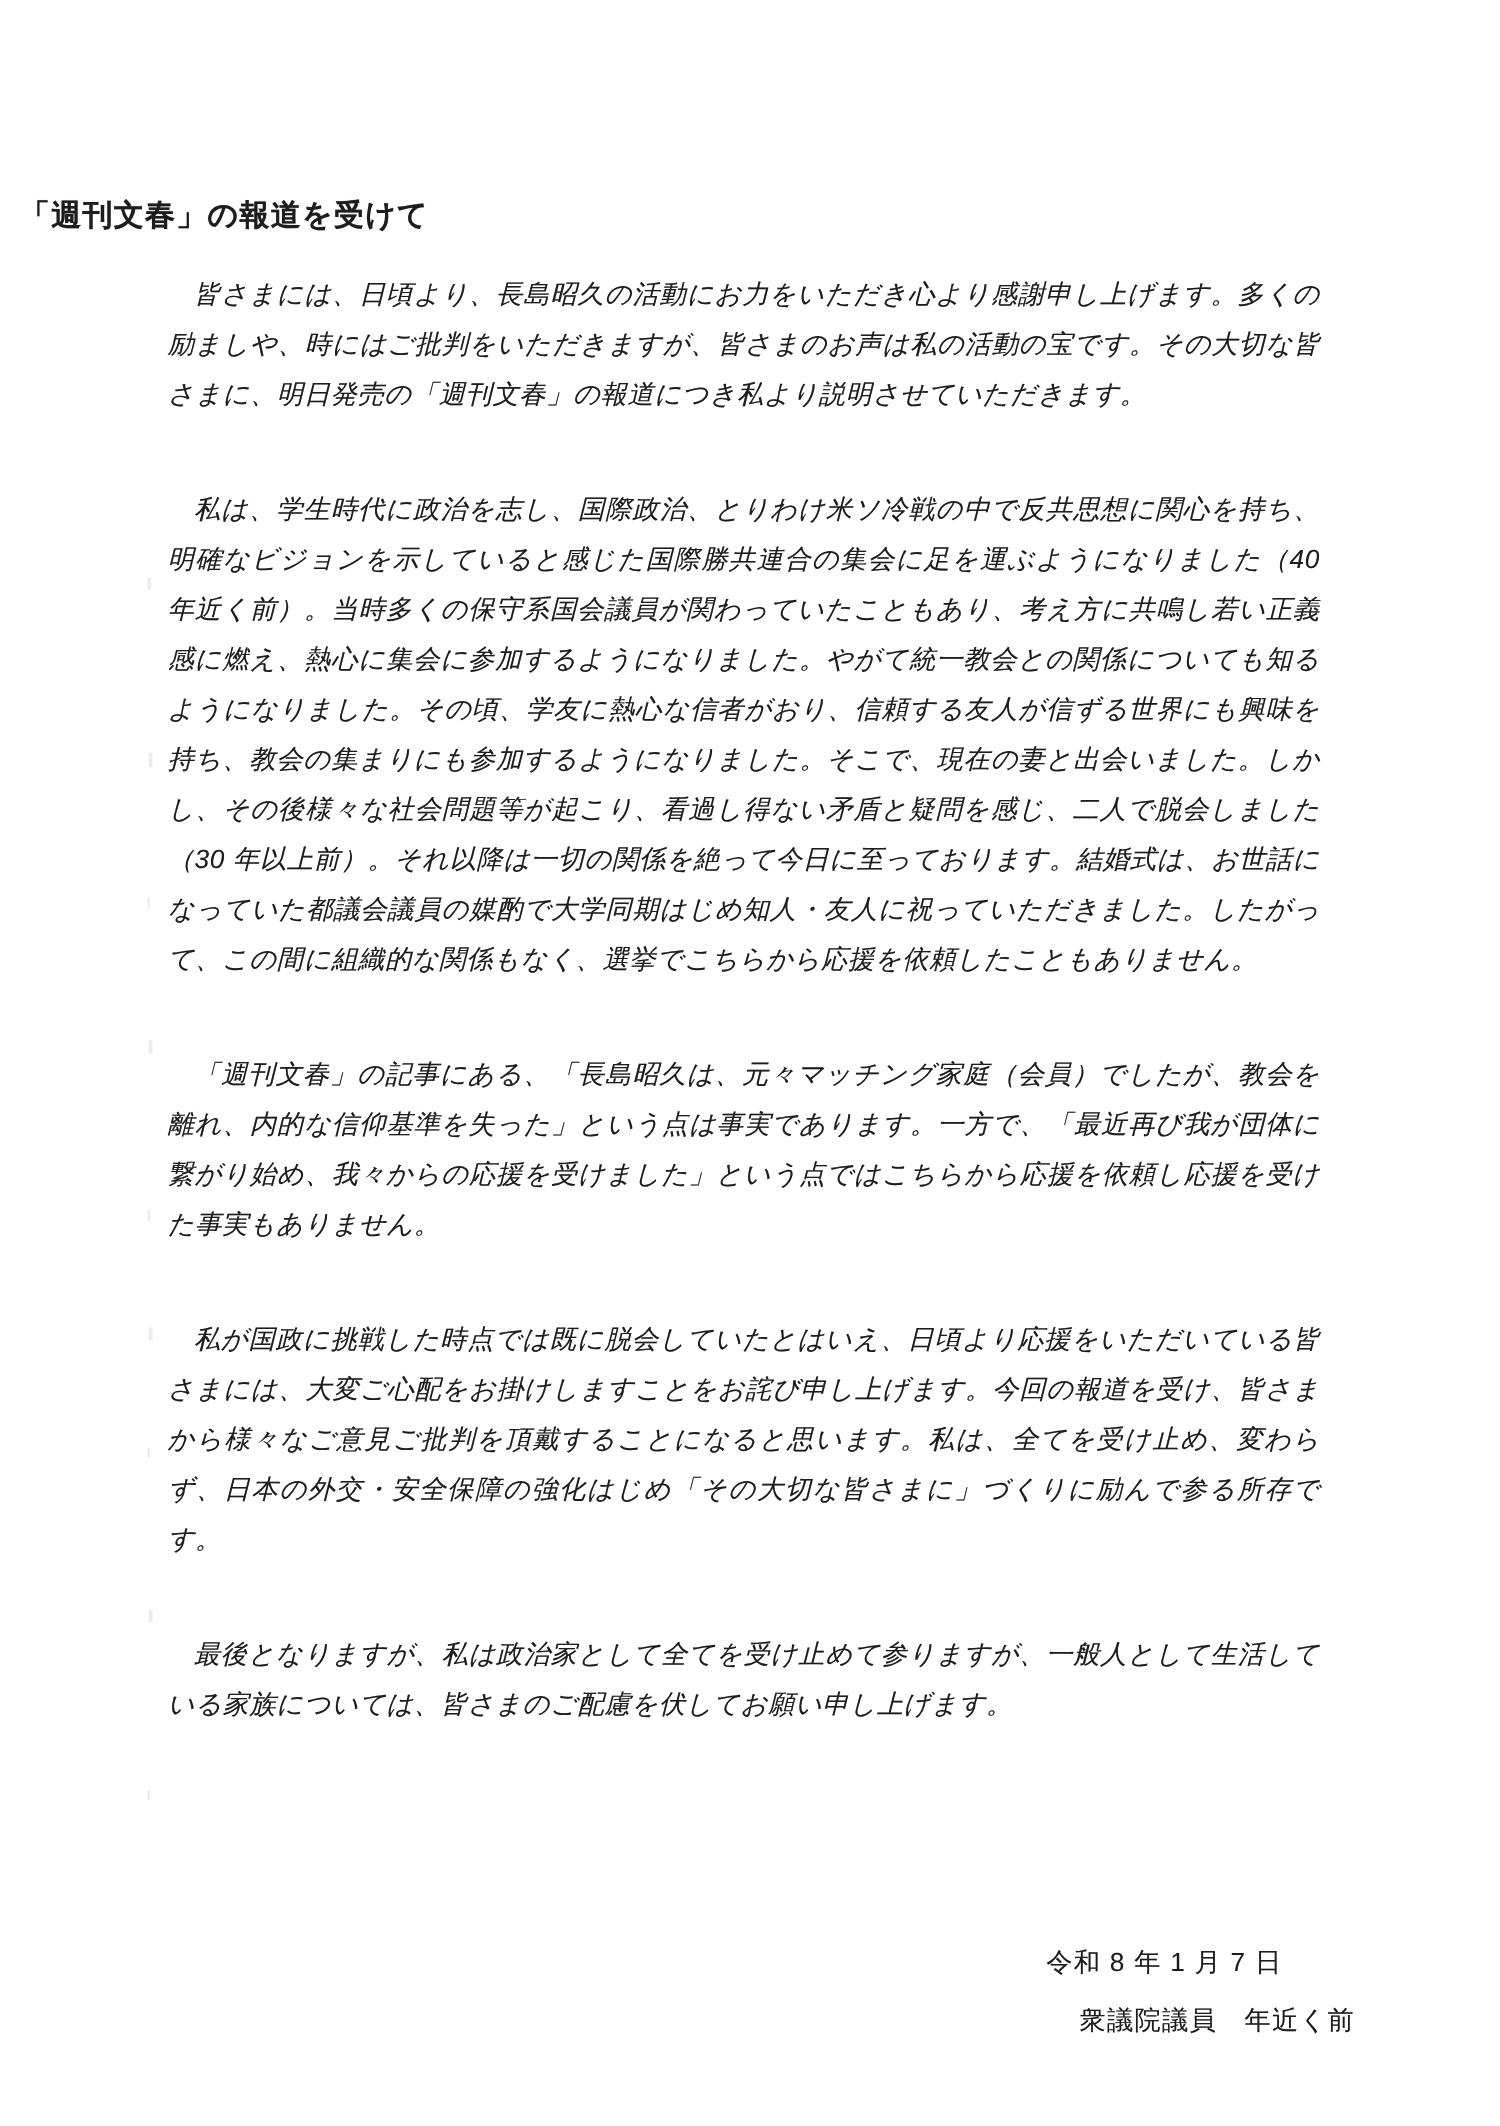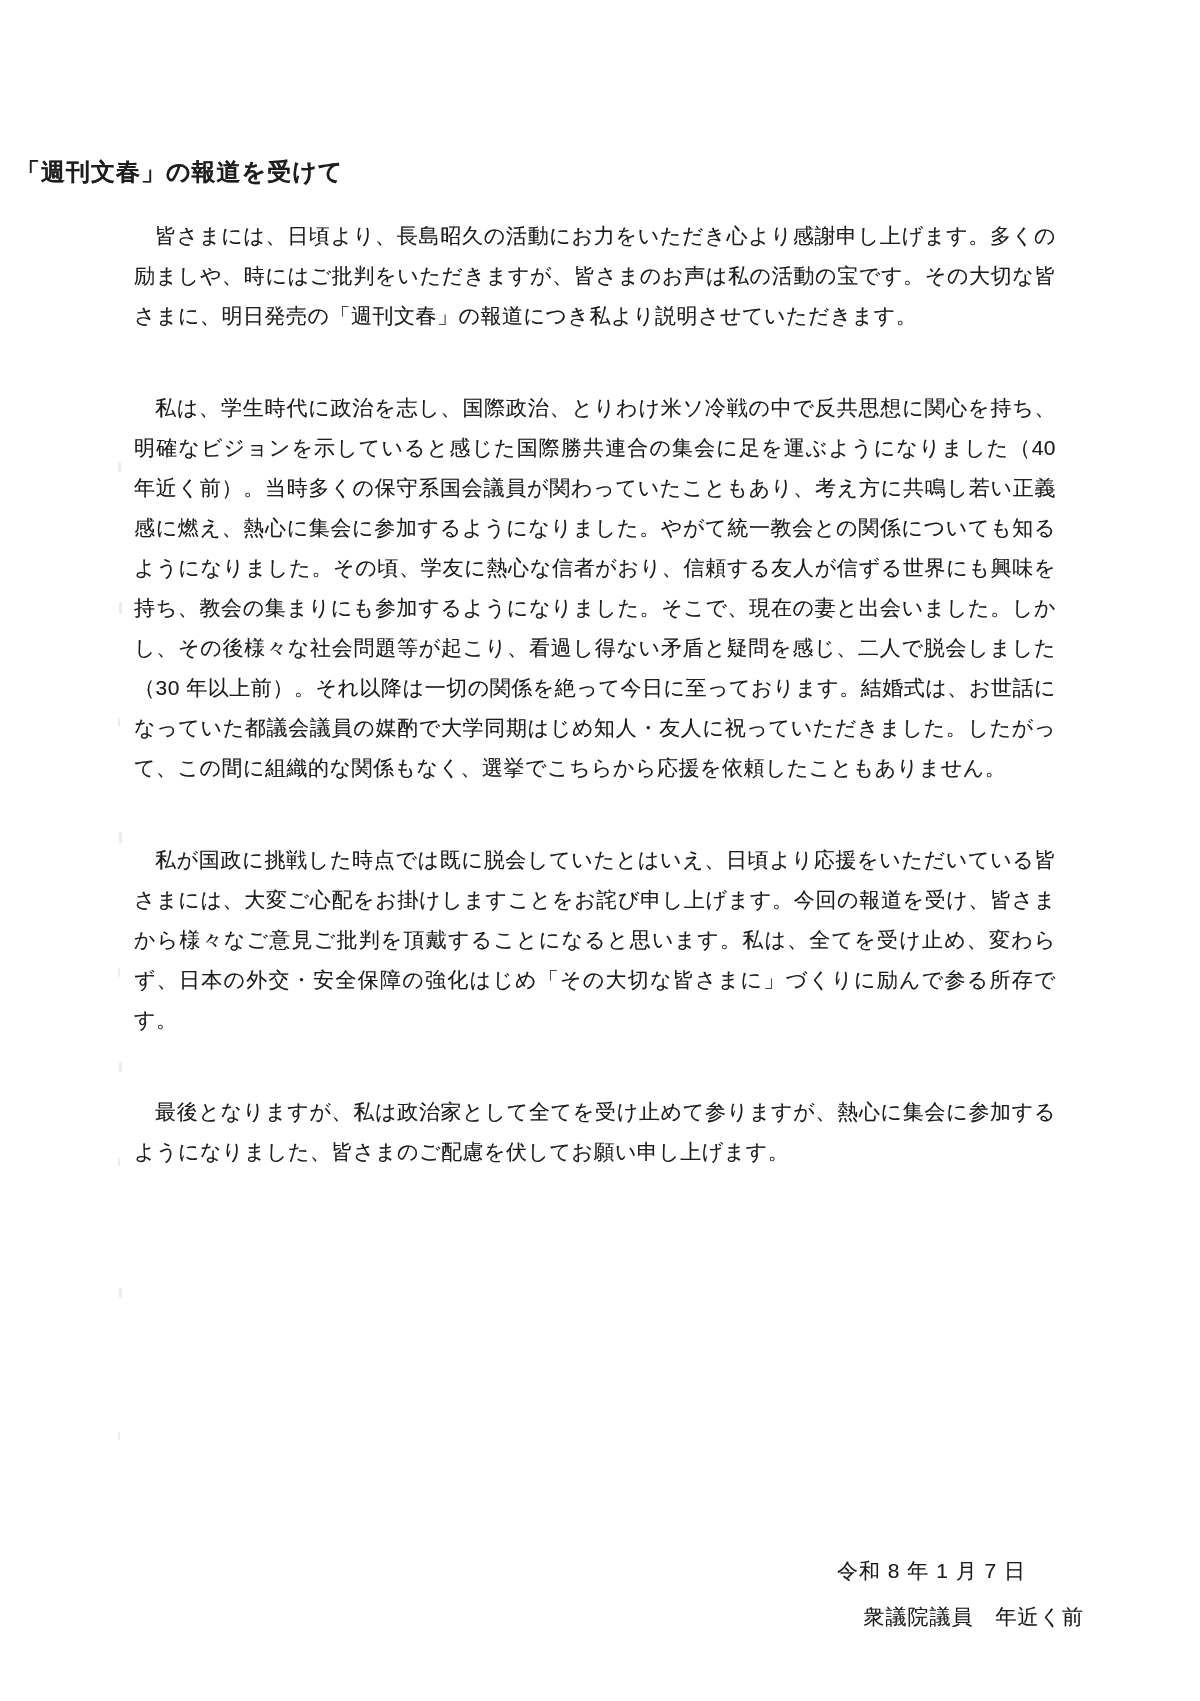--- a/index.html
+++ b/index.html
@@ -37,20 +37,21 @@
     width: 938px;
     font-size: 21px;
     line-height: 40px;
     text-align: justify;
     letter-spacing: 0.5px;
     text-shadow: 0 0 0.5px rgba(0,0,0,0.35);
   }
   .doc-body p {
     margin: 0 16px 52px 0;
     text-indent: 1em;
+    font-style: italic;
   }
   
   .sign-block {
     position: absolute;
     top: 1548px;
     right: 116px;
     text-align: right;
     font-size: 21px;
     line-height: 46px;
     letter-spacing: 1px;
@@ -70,22 +71,23 @@
 </head>
 <body>
 
 <div class="page" style="--paper: #ffffff; --ink: #1d1d1d;">
 
   <h1 class="doc-title">「週刊文春」の報道を受けて</h1>
 
   <div class="doc-body">
     <p>皆さまには、日頃より、長島昭久の活動にお力をいただき心より感謝申し上げます。多くの励ましや、時にはご批判をいただきますが、皆さまのお声は私の活動の宝です。その大切な皆さまに、明日発売の「週刊文春」の報道につき私より説明させていただきます。</p>
     <p>私は、学生時代に政治を志し、国際政治、とりわけ米ソ冷戦の中で反共思想に関心を持ち、明確なビジョンを示していると感じた国際勝共連合の集会に足を運ぶようになりました（40 年近く前）。当時多くの保守系国会議員が関わっていたこともあり、考え方に共鳴し若い正義感に燃え、熱心に集会に参加するようになりました。やがて統一教会との関係についても知るようになりました。その頃、学友に熱心な信者がおり、信頼する友人が信ずる世界にも興味を持ち、教会の集まりにも参加するようになりました。そこで、現在の妻と出会いました。しかし、その後様々な社会問題等が起こり、看過し得ない矛盾と疑問を感じ、二人で脱会しました（30 年以上前）。それ以降は一切の関係を絶って今日に至っております。結婚式は、お世話になっていた都議会議員の媒酌で大学同期はじめ知人・友人に祝っていただきました。したがって、この間に組織的な関係もなく、選挙でこちらから応援を依頼したこともありません。</p>
+    <p>「週刊文春」の記事にある、「長島昭久は、元々マッチング家庭（会員）でしたが、教会を離れ、内的な信仰基準を失った」という点は事実であります。一方で、「最近再び我が団体に繋がり始め、我々からの応援を受けました」という点ではこちらから応援を依頼し応援を受けた事実もありません。</p>
     <p>私が国政に挑戦した時点では既に脱会していたとはいえ、日頃より応援をいただいている皆さまには、大変ご心配をお掛けしますことをお詫び申し上げます。今回の報道を受け、皆さまから様々なご意見ご批判を頂戴することになると思います。私は、全てを受け止め、変わらず、日本の外交・安全保障の強化はじめ「その大切な皆さまに」づくりに励んで参る所存です。</p>
-    <p>最後となりますが、私は政治家として全てを受け止めて参りますが、熱心に集会に参加するようになりました、皆さまのご配慮を伏してお願い申し上げます。</p>
+    <p>最後となりますが、私は政治家として全てを受け止めて参りますが、一般人として生活している家族については、皆さまのご配慮を伏してお願い申し上げます。</p>
   </div>
 
   <div class="sign-block">
     <div class="date-line">令和 8 年 1 月 7 日</div>
     <div class="name-line">衆議院議員　年近く前</div>
   </div>
 
   <div>
     <div class="speck" style="left:118px; top:462px;  width:3px; height:10px;"></div>
     <div class="speck" style="left:119px; top:602px;  width:3px; height:12px;"></div>

